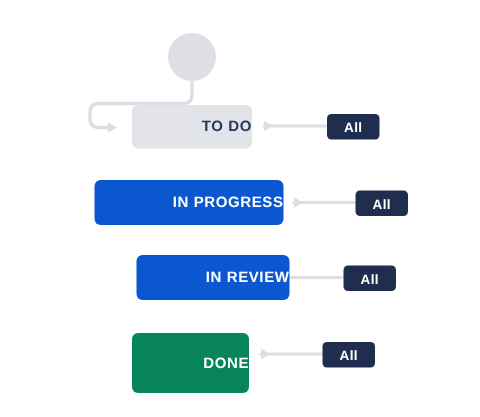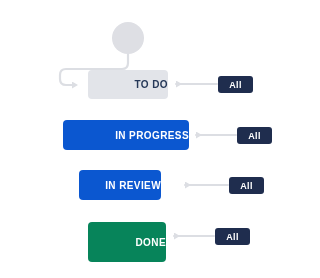--- a/index.html
+++ b/index.html
@@ -113,21 +113,21 @@
   </div>
 
   <div class="node status-node node-blue" style="left:63px; top:120px; width:126px; height:30px;">
     <span>IN PROGRESS</span>
   </div>
 
   <div class="badge" style="left:237px; top:127px; width:35px; height:17px;">
     <span>All</span>
   </div>
 
-  <div class="node status-node node-blue" style="left:79px; top:170px; width:82px; height:30px;">
+  <div class="node status-node node-blue" style="left:91px; top:170px; width:102px; height:30px;">
     <span>IN REVIEW</span>
   </div>
 
   <div class="badge" style="left:229px; top:177px; width:35px; height:17px;">
     <span>All</span>
   </div>
 
   <div class="node status-node node-green" style="left:88px; top:222px; width:78px; height:40px;">
     <span>DONE</span>
   </div>

